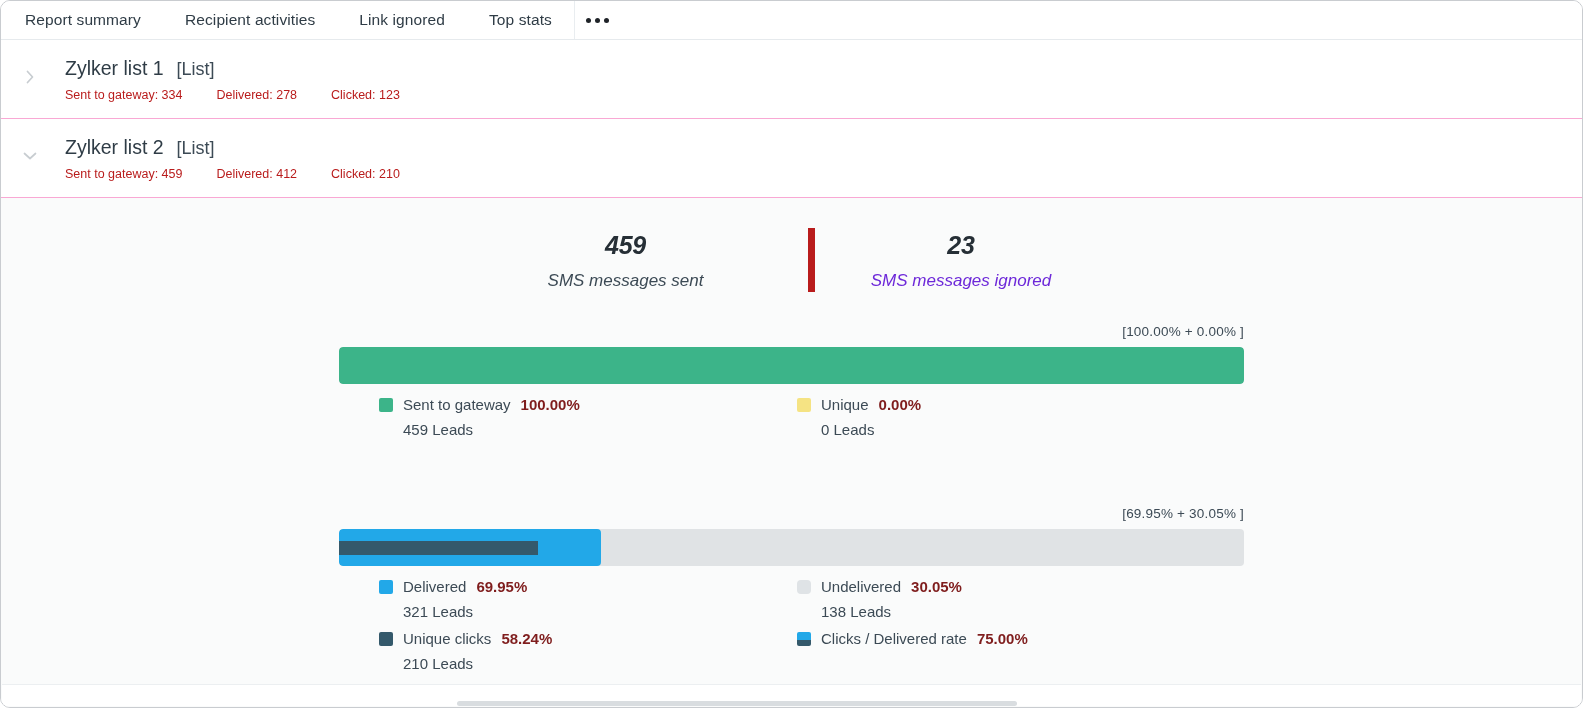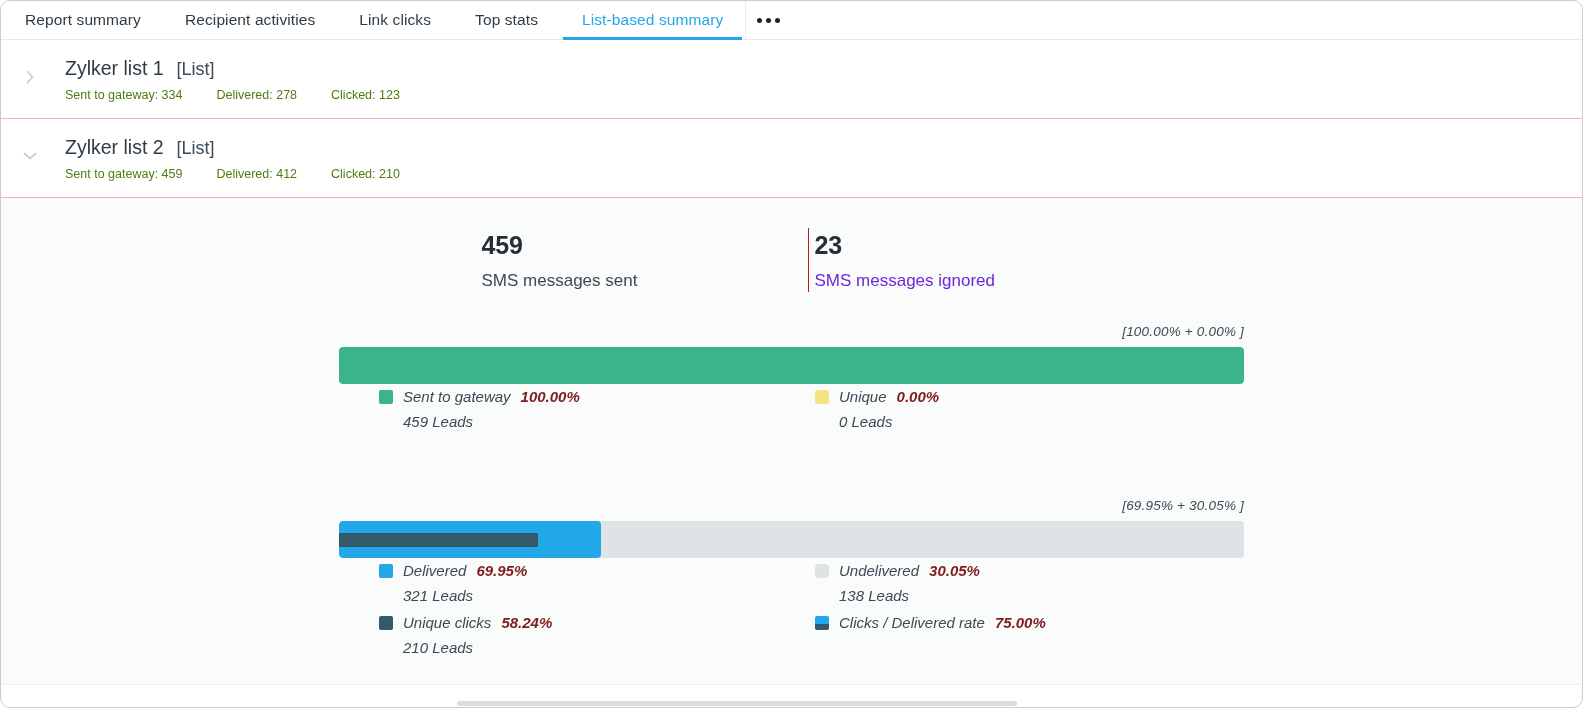--- a/index.html
+++ b/index.html
@@ -101,60 +101,61 @@
     align-items: baseline;
     gap: 13px;
   }
   .row-title .tag { font-size: 18px; color: #3c4a55; }
 
   .row-stats {
     margin-top: 6px;
     display: flex;
     gap: 0;
     font-size: 12.5px;
-    color: #4d7c0f;
+    color: #b91c1c;
   }
   .row-stats span { margin-right: 34px; white-space: nowrap; }
 
   
   .detail {
     background: #fafbfb;
     padding: 28px 0 34px 0;
     min-height: 480px;
   }
 
   .kpis {
     display: flex;
     justify-content: center;
     align-items: stretch;
     margin-top: 2px;
   }
   .kpi {
     width: 300px;
-    text-align: left;
+    text-align: center;
     padding: 0 6px;
-  }
-  .kpi + .kpi { border-left: 1px solid #b91c1c; margin-left: 32px; }
+    font-style: italic;
+  }
+  .kpi + .kpi { border-left: 7px solid #b91c1c; margin-left: 32px; }
   .kpi-num {
     font-size: 25px;
     font-weight: bold;
     color: #262f36;
     line-height: 34px;
     letter-spacing: -0.2px;
   }
   .kpi-label {
     font-size: 17px;
     color: #3c4a55;
     margin-top: 8px;
     line-height: 22px;
   }
   .kpi-label.danger { color: #6d28d9; }
 
   
-  .barblock { margin: 0 auto; width: 905px; font-style: italic; }
+  .barblock { margin: 0 auto; width: 905px; }
   .barblock.first { margin-top: 32px; }
   .barblock.second { margin-top: 62px; }
 
   .bar-caption {
     text-align: right;
     font-size: 13.5px;
     color: #3c4a55;
     margin-bottom: 8px;
     letter-spacing: 0.2px;
   }
@@ -178,23 +179,22 @@
     position: absolute;
     left: 0;
     top: 12px;
     height: 14px;
     background: #34596b;
   }
 
   
   .legend {
     display: flex;
-    margin-top: 0;
+    margin-top: 8px;
     padding-left: 40px;
-    gap: 18px;
   }
   .legend-col { width: 418px; }
 
   .legend-item { margin-bottom: 2px; }
   .legend-line {
     display: flex;
     align-items: center;
     gap: 10px;
     font-size: 15px;
     color: #3c4a55;
@@ -244,27 +244,24 @@
 <div class="window">
 
   <div class="tabbar">
     <div class="tab">
       <span>Report summary</span>
     </div>
     <div class="tab">
       <span>Recipient activities</span>
     </div>
     <div class="tab">
-      <span>Link clicks</span>
+      <span>Link ignored</span>
     </div>
     <div class="tab">
       <span>Top stats</span>
-    </div>
-    <div class="tab active">
-      <span>List-based summary</span>
     </div>
     <div class="tab-more">
       <span class="dots">
           <i></i>
           <i></i>
           <i></i>
         </span>
     </div>
   </div>
 

